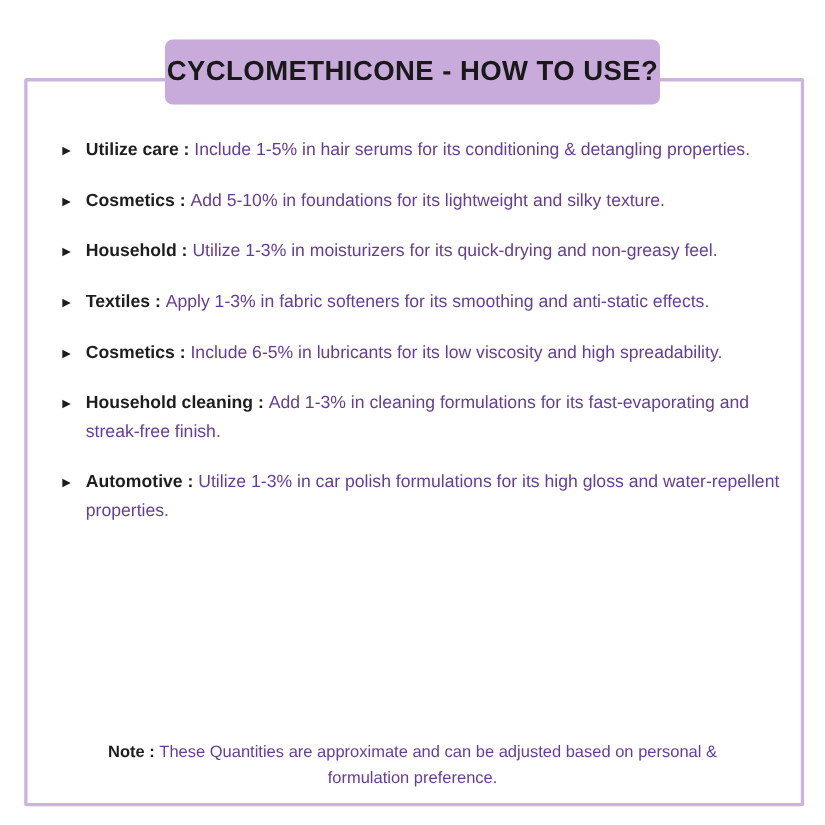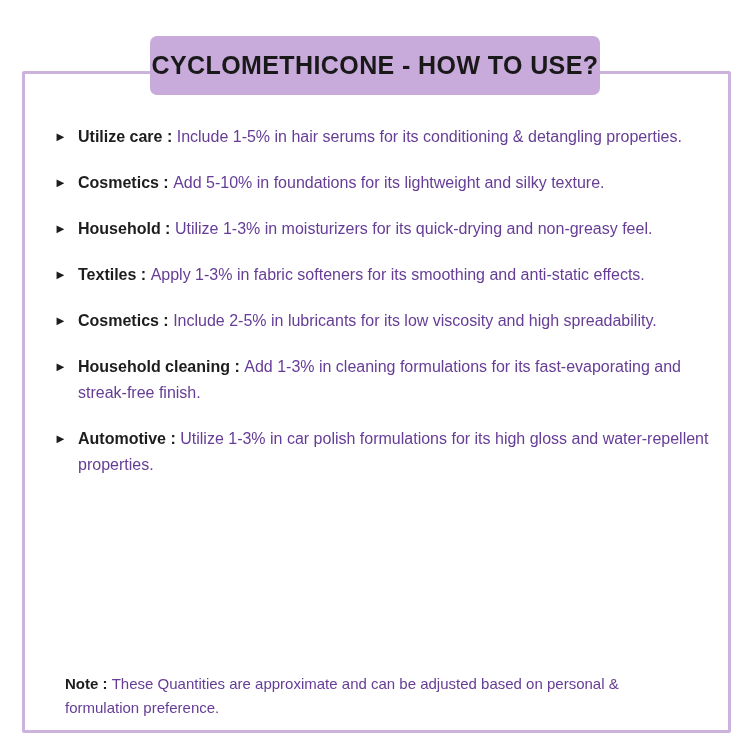--- a/index.html
+++ b/index.html
@@ -28,21 +28,21 @@
     font-size:16px;line-height:26px;color:#663d96;
   }
   .item .arrow{
     position:absolute;left:0;top:0;color:#1d1d1d;font-size:13px;line-height:26px;
   }
   .item .label{
     font-weight:700;color:#1d1d1d;
   }
   .note{
     position:absolute;left:65px;top:672px;width:620px;z-index:3;
-    text-align:left;font-size:15px;line-height:24px;color:#663d96;
+    text-align:center;font-size:15px;line-height:24px;color:#663d96;
   }
   .note .label{font-weight:700;color:#1d1d1d;}
 </style>
 </head>
 <body>
 
 <div class="panel"></div>
 
 <div class="banner">
   <h1>CYCLOMETHICONE - HOW TO USE?</h1>
@@ -65,21 +65,21 @@
     <span class="label">Household : </span><span>Utilize 1-3% in moisturizers for its quick-drying and non-greasy feel.</span>
   </div>
 
   <div class="item">
     <span class="arrow">►</span>
     <span class="label">Textiles : </span><span>Apply 1-3% in fabric softeners for its smoothing and anti-static effects.</span>
   </div>
 
   <div class="item">
     <span class="arrow">►</span>
-    <span class="label">Cosmetics : </span><span>Include 2-5% in lubricants for its low viscosity and high spreadability.</span>
+    <span class="label">Cosmetics : </span><span>Include 6-5% in lubricants for its low viscosity and high spreadability.</span>
   </div>
 
   <div class="item">
     <span class="arrow">►</span>
     <span class="label">Household cleaning : </span><span>Add 1-3% in cleaning formulations for its fast-evaporating and streak-free finish.</span>
   </div>
 
   <div class="item">
     <span class="arrow">►</span>
     <span class="label">Automotive : </span><span>Utilize 1-3% in car polish formulations for its high gloss and water-repellent properties.</span>

